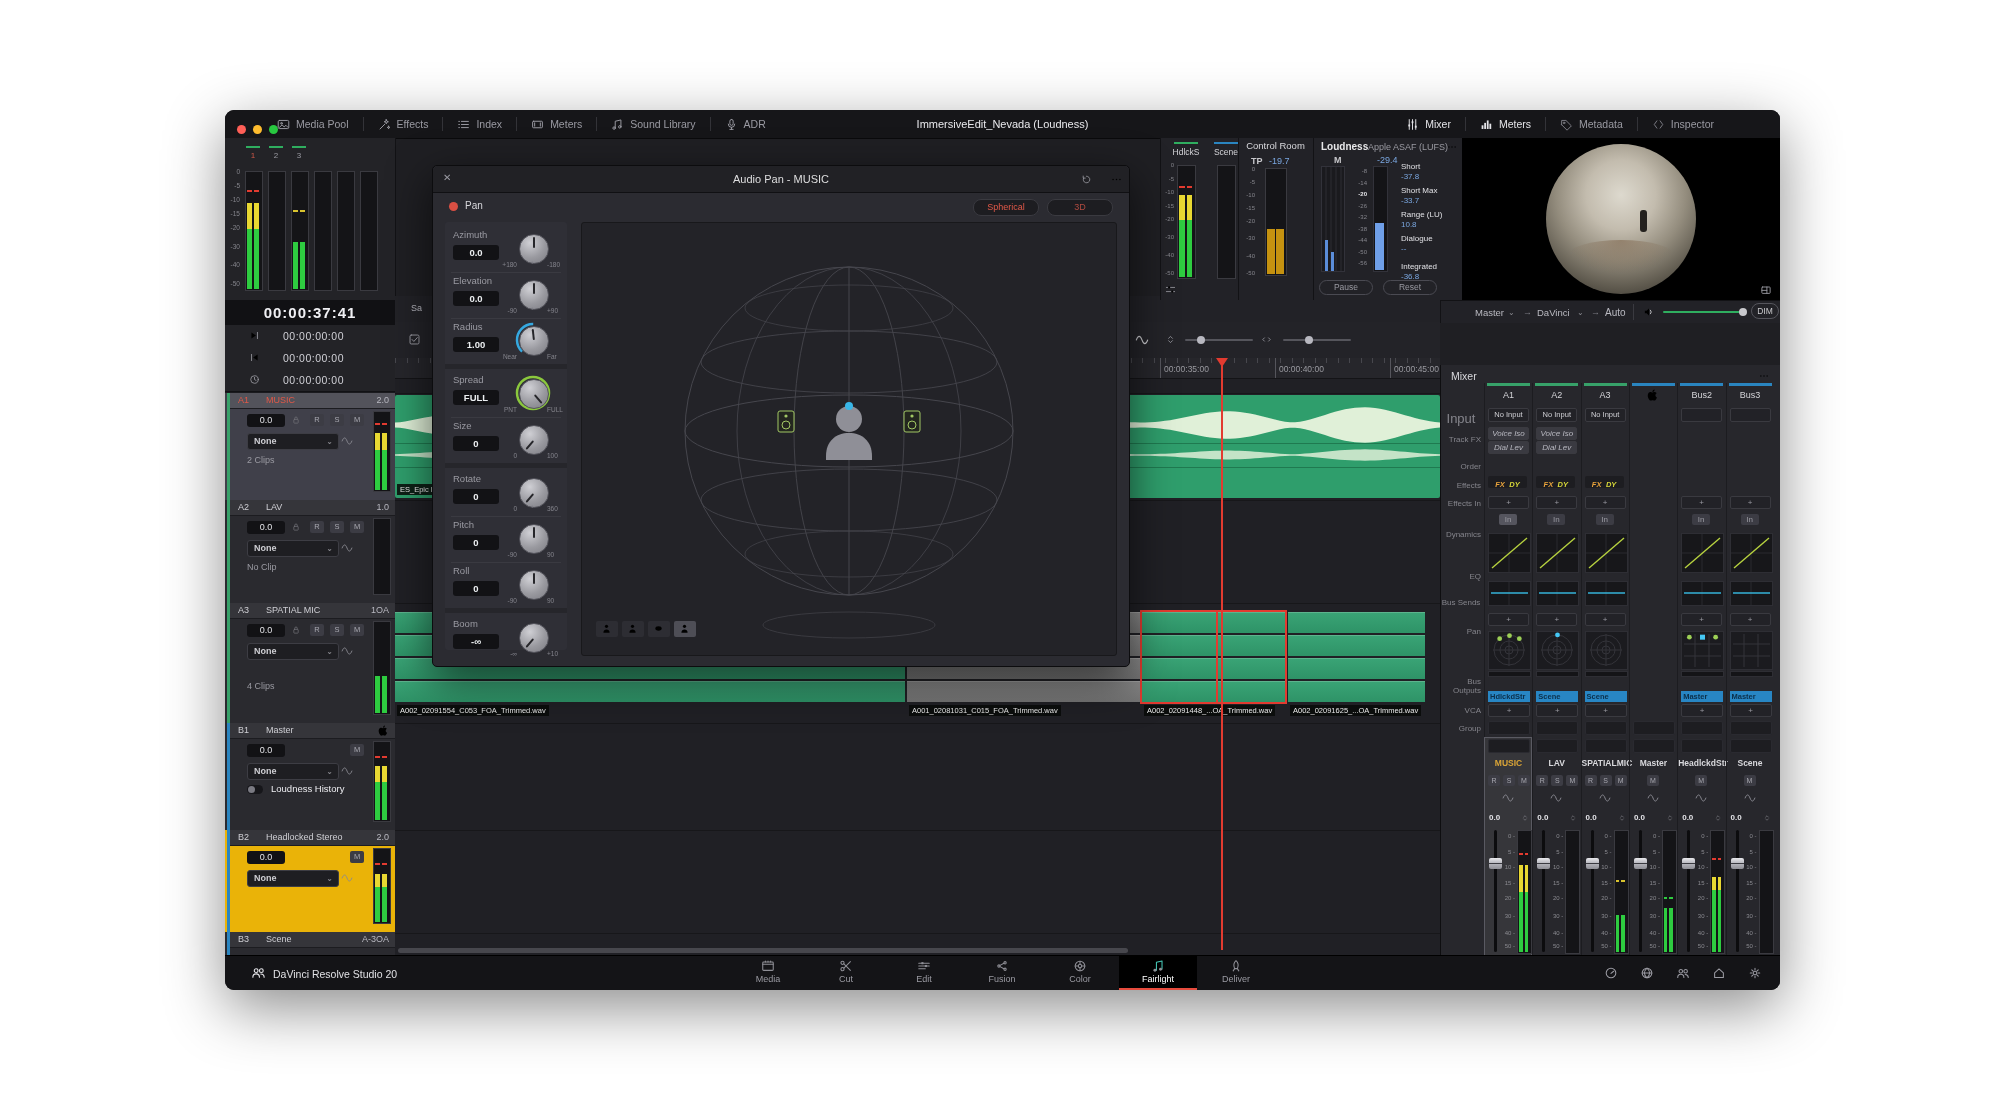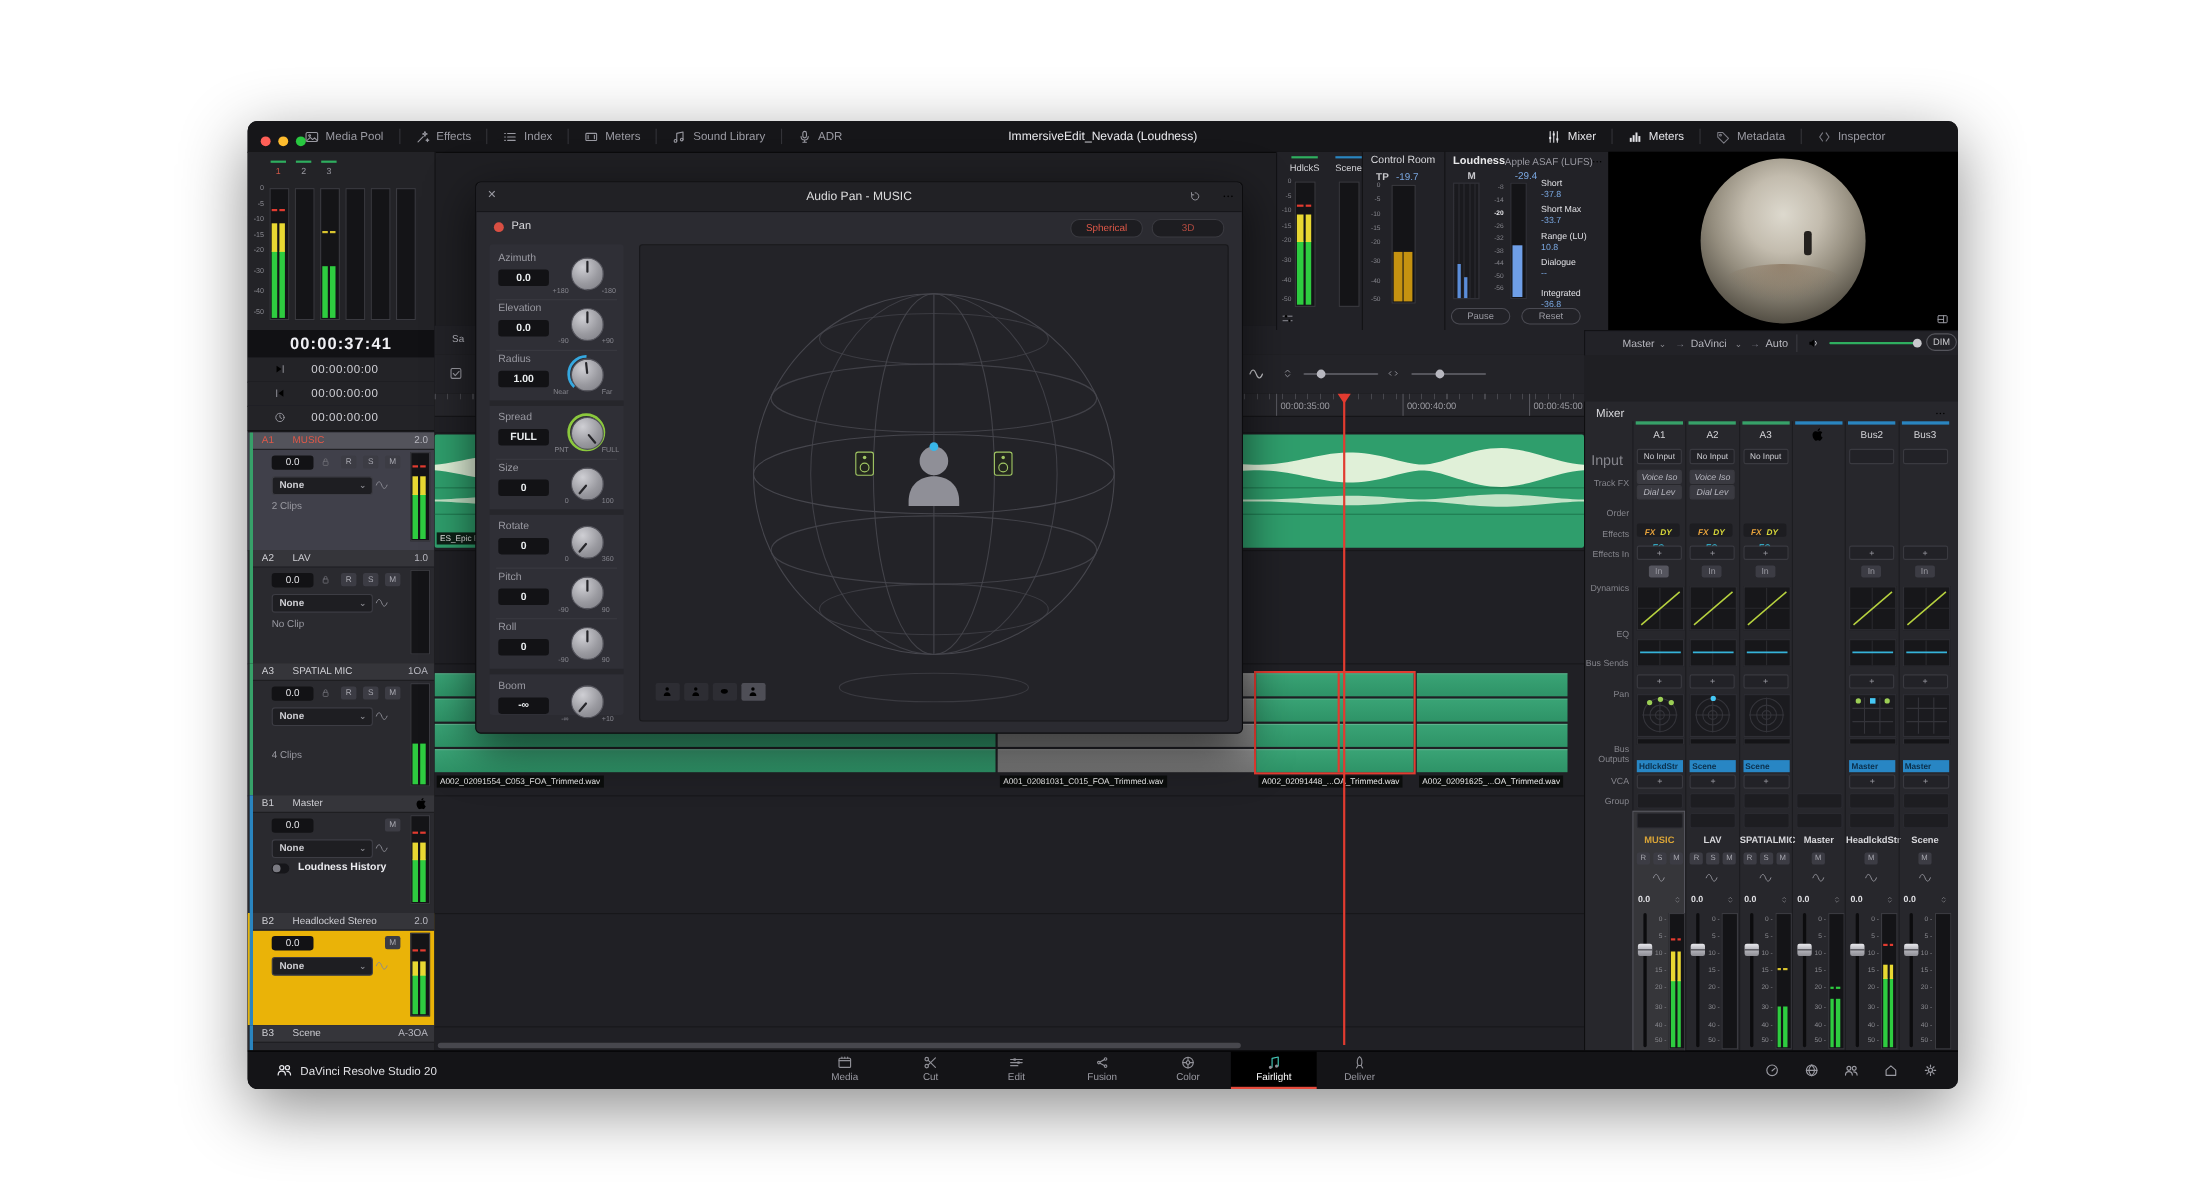--- a/index.html
+++ b/index.html
@@ -313,21 +313,21 @@
           <div class="rsm" style="position: absolute; left: 125px; top: 21px;">M</div>
           <div class="dd" style="position: absolute; left: 22px; top: 40px; width: 84px;">None<div style="position: absolute; right: 5px; top: 0px; font-size: 8px; color: rgb(138, 138, 144); line-height: 15px;">⌄</div></div>
           <span style="position: absolute; line-height: 0; left: 116px; top: 42px;">
             <svg width="12" height="12" viewBox="0 0 16 16" fill="none" stroke="#8a8a92" stroke-width="1.2" stroke-linecap="round" stroke-linejoin="round">
               <path d="M1.5 8c2-5.5 4.5-5.5 6.5 0s4.5 5.5 6.5 0"></path>
             </svg>
           </span>
           <div style="position: absolute; left: 22px; top: 62px; width: 16px; height: 9px; background: rgb(22, 22, 26); border-radius: 5px;">
             <div style="position: absolute; left: 1px; top: 1px; width: 7px; height: 7px; border-radius: 50%; background: rgb(122, 122, 130);"></div>
           </div>
-          <div style="position: absolute; left: 46px; top: 60px; font-size: 9.5px; color: rgb(236, 236, 240); font-weight: bold;">Loudness History</div>
+          <div style="position: absolute; left: 46px; top: 60px; font-size: 9.5px; color: rgb(236, 236, 240); font-weight: normal;">Loudness History</div>
           <div style="position: absolute; left: 148px; top: 18px; width: 16px; height: 79px; background: rgb(20, 20, 23); border: 1px solid rgb(58, 58, 64);">
             <div style="position: absolute; left: 1px; bottom: 1px; width: 5px; height: 50%; background: rgb(46, 204, 64);"></div>
             <div style="position: absolute; left: 1px; bottom: 50%; width: 5px; height: 20%; background: rgb(232, 216, 50);"></div>
             <div style="position: absolute; left: 1px; bottom: 80%; width: 5px; height: 2px; background: rgb(226, 59, 48);"></div>
             <div style="position: absolute; left: 8px; bottom: 1px; width: 5px; height: 50%; background: rgb(46, 204, 64);"></div>
             <div style="position: absolute; left: 8px; bottom: 50%; width: 5px; height: 20%; background: rgb(232, 216, 50);"></div>
             <div style="position: absolute; left: 8px; bottom: 80%; width: 5px; height: 2px; background: rgb(226, 59, 48);"></div>
           </div>
         </div>
         <div style="position: absolute; left: 0px; top: 437px; width: 170px; height: 102px; background: #eab308; border-bottom: 1px solid rgb(24, 24, 27);">

